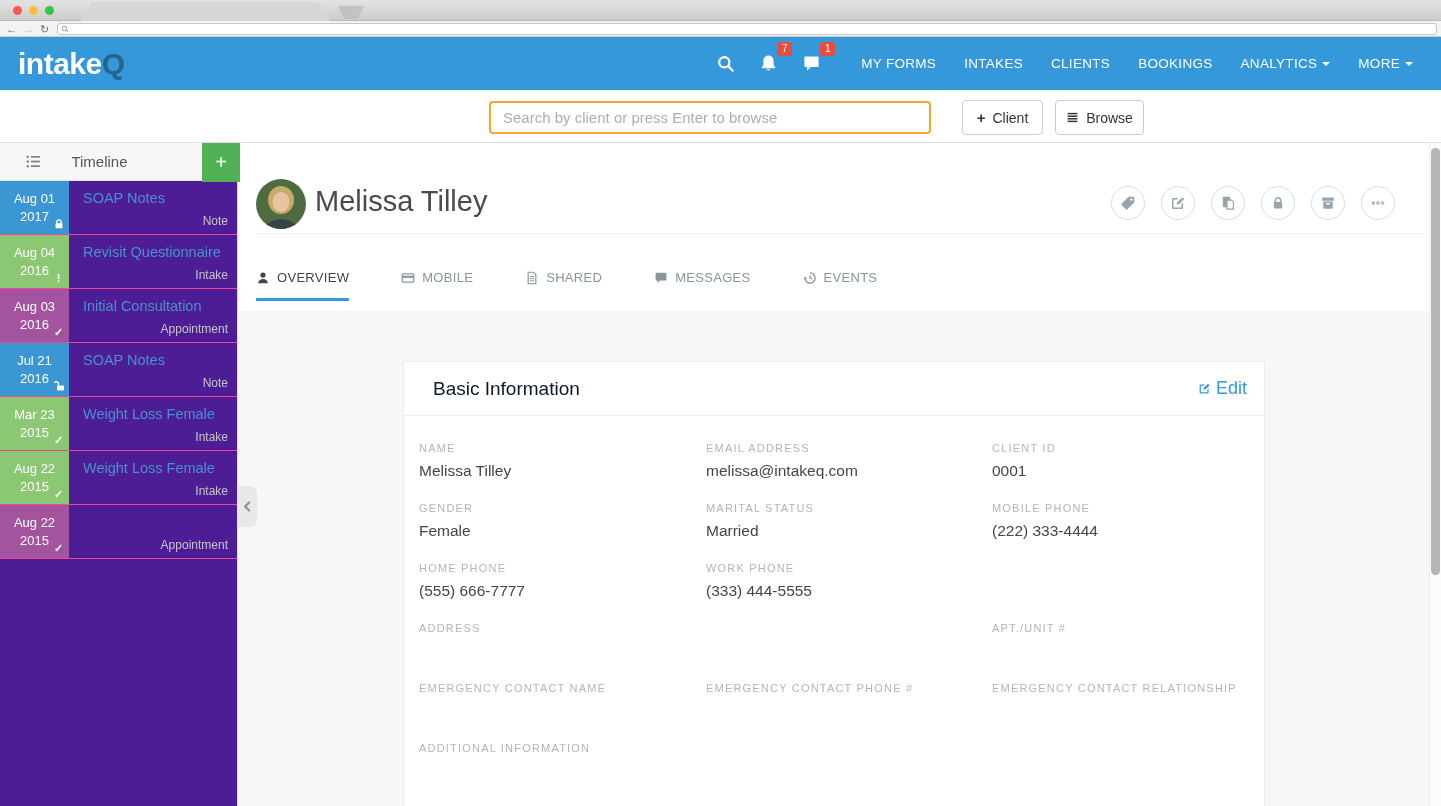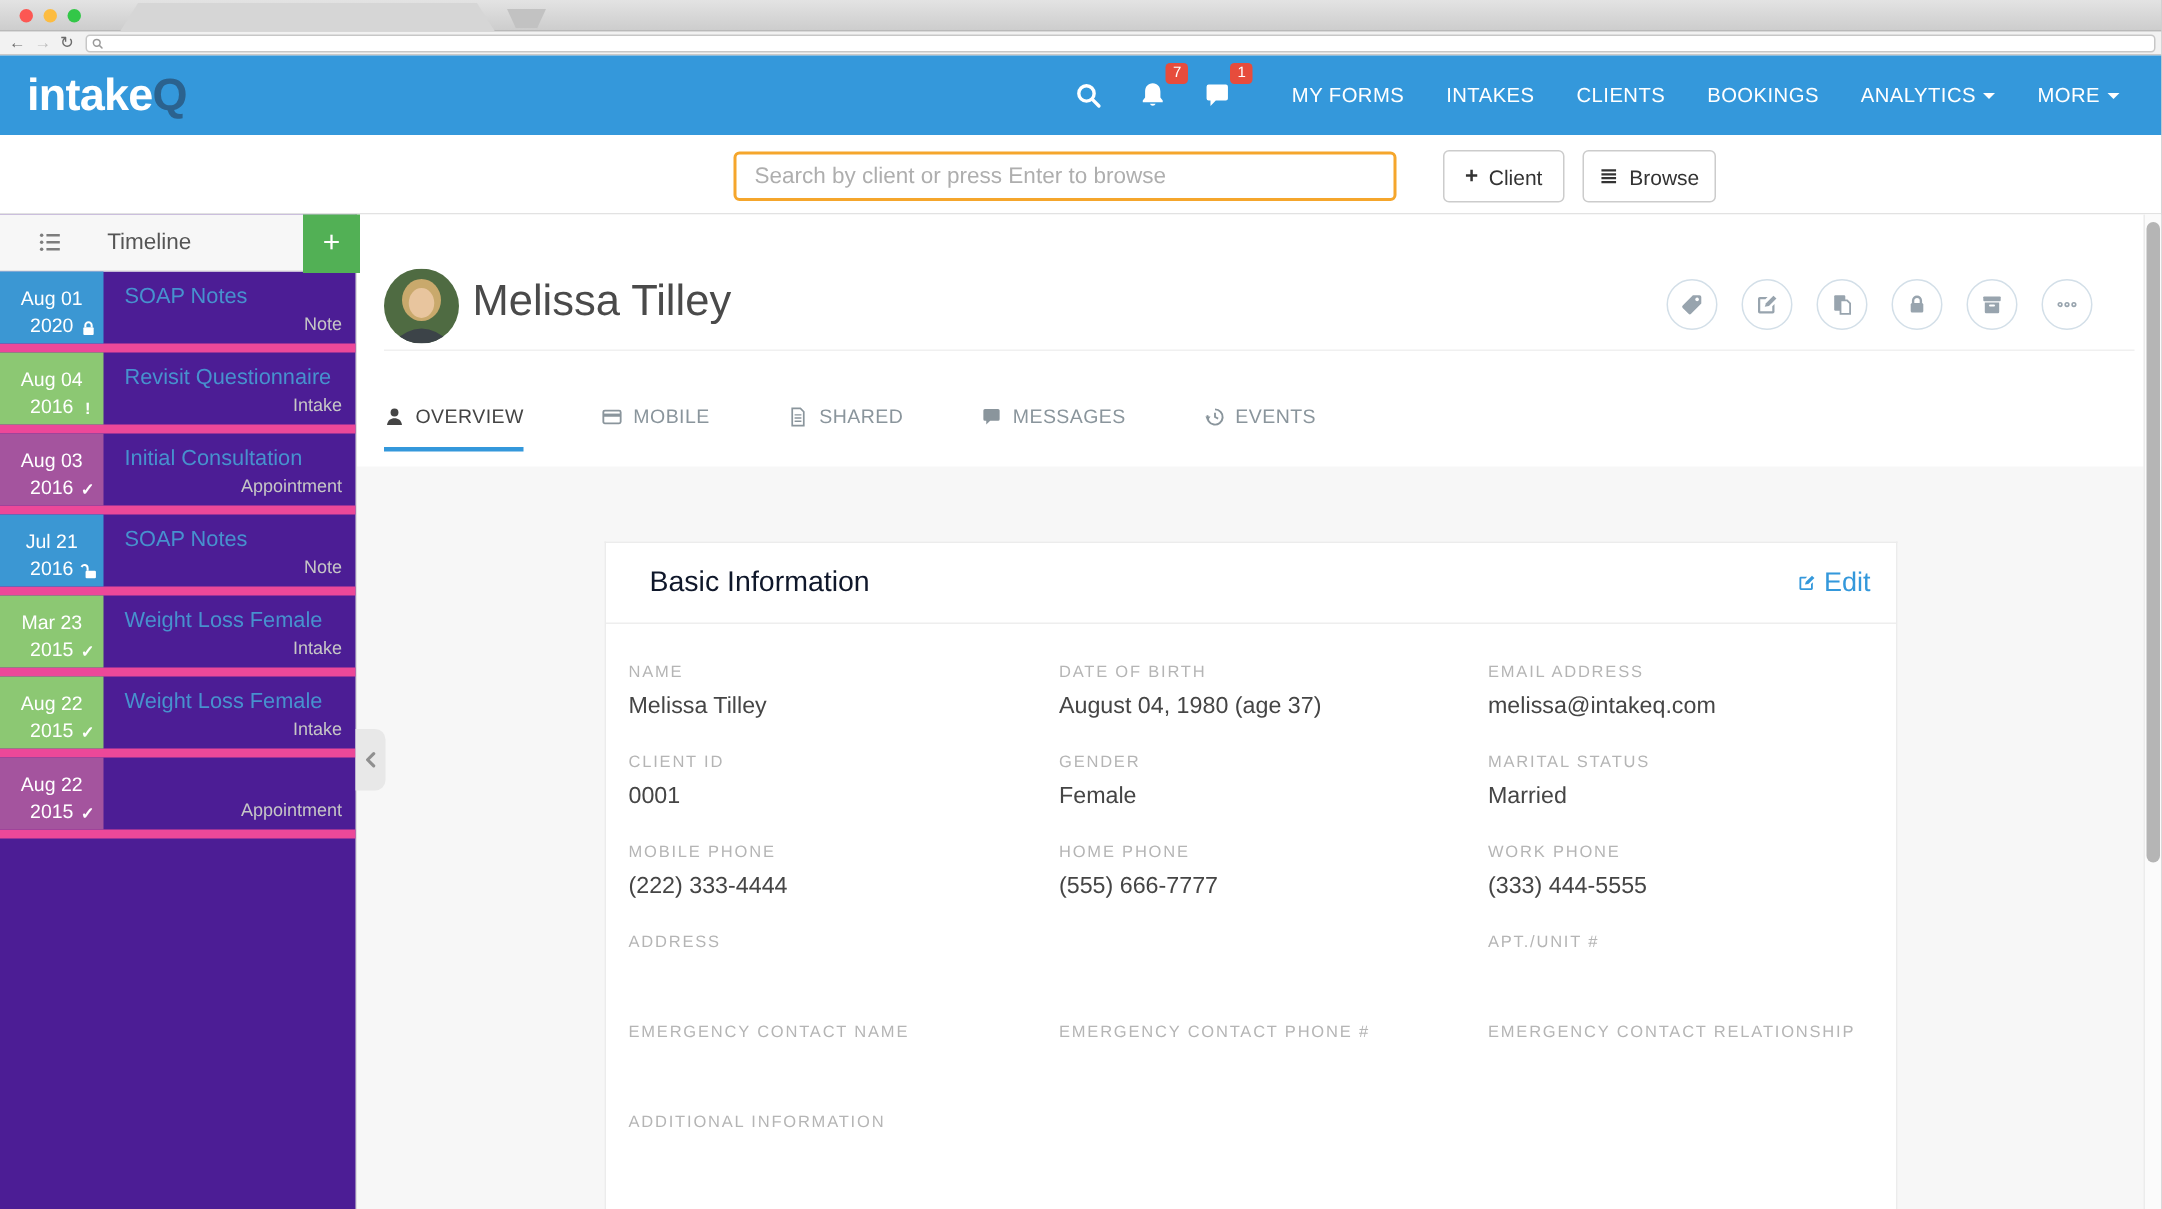--- a/index.html
+++ b/index.html
@@ -53,21 +53,21 @@
   .btn svg { width:13px; height:13px; color:#333; }
 
   
   .sidebar { position:absolute; left:0; top:143px; width:238px; bottom:0; background:#4c1d95; border-right:1px solid #dedede; }
   .sb-header { height:38px; background:#f7f7f7; border-bottom:1px solid #e5e5e5; display:flex; align-items:center; position:relative; }
   .sb-header svg.list { width:17px; height:17px; color:#7d7d7d; margin-left:25px; }
   .sb-title { position:absolute; left:0; right:38px; text-align:center; font-size:15px; color:#555; }
   .sb-add { position:absolute; right:-3px; top:0; width:38px; height:39px; background:#52b055; color:#fff;
             font-size:20px; border:none; cursor:pointer; line-height:39px; text-align:center; z-index:3;
             font-family:"Liberation Sans",sans-serif; }
-  .tl-item { display:flex; height:54px; border-bottom:6px solid #ec4899; cursor:pointer; }
+  .tl-item { display:flex; height:54px; border-bottom:1px solid #ec4899; cursor:pointer; }
   .tl-date { width:69px; flex:none; color:#fff; font-size:13px; text-align:center; position:relative; padding-top:9px; line-height:18px; }
   .tl-status { position:absolute; right:4px; bottom:3px; width:13px; height:13px; color:#fff; font-size:11px; font-weight:bold; line-height:13px; }
   .tl-status svg { width:12px; height:12px; }
   .tl-body { flex:1; position:relative; padding:8px 9px 0 14px; }
   .tl-title { font-size:14.5px; color:#4791ce; }
   .tl-type { position:absolute; right:9px; bottom:6px; font-size:12px; color:#c6c6c6; }
   .collapse-handle { position:absolute; left:237px; top:486px; width:20px; height:41px; background:#e8e8e8;
                      border-radius:0 7px 7px 0; z-index:4; display:flex; align-items:center; justify-content:center; cursor:pointer; }
   .collapse-handle svg { width:13px; height:13px; color:#8f8f8f; }
 
@@ -195,21 +195,21 @@
             <line x1="5.6" y1="12.4" x2="14" y2="12.4"></line>
           </g>
         </svg>
       <span class="sb-title">Timeline</span>
       <button class="sb-add">+</button>
     </div>
     <div id="timeline-items">
         <div class="tl-item">
           <div class="tl-date" style="background: rgb(59, 151, 211);">
             <div>Aug 01</div>
-            <div>2020</div>
+            <div>2017</div>
             <span class="tl-status"><svg viewBox="0 0 16 16">
                 <rect x="3.4" y="6.8" width="9.2" height="7" rx="1" fill="#fff"></rect>
                 <path d="M5.2 6.8V5.2a2.8 2.8 0 0 1 5.6 0v1.6" fill="none" stroke="#fff" stroke-width="1.8"></path>
               </svg></span>
           </div>
           <div class="tl-body"><a class="tl-title">SOAP Notes</a><span class="tl-type">Note</span></div>
         </div>
         <div class="tl-item">
           <div class="tl-date" style="background: rgb(140, 200, 115);">
             <div>Aug 04</div>
@@ -378,26 +378,20 @@
         </a>
       </div>
       <div class="info-grid" id="info-grid">
           <div class="cell">
             <div class="lbl">NAME</div>
             <div class="val">
               <span>Melissa Tilley</span>
             </div>
           </div>
           <div class="cell">
-            <div class="lbl">DATE OF BIRTH</div>
-            <div class="val">
-              <span>August 04, 1980  (age 37)</span>
-            </div>
-          </div>
-          <div class="cell">
             <div class="lbl">EMAIL ADDRESS</div>
             <div class="val">
               <span>melissa@intakeq.com</span>
             </div>
           </div>
           <div class="cell">
             <div class="lbl">CLIENT ID</div>
             <div class="val">
               <span>0001</span>
             </div>

